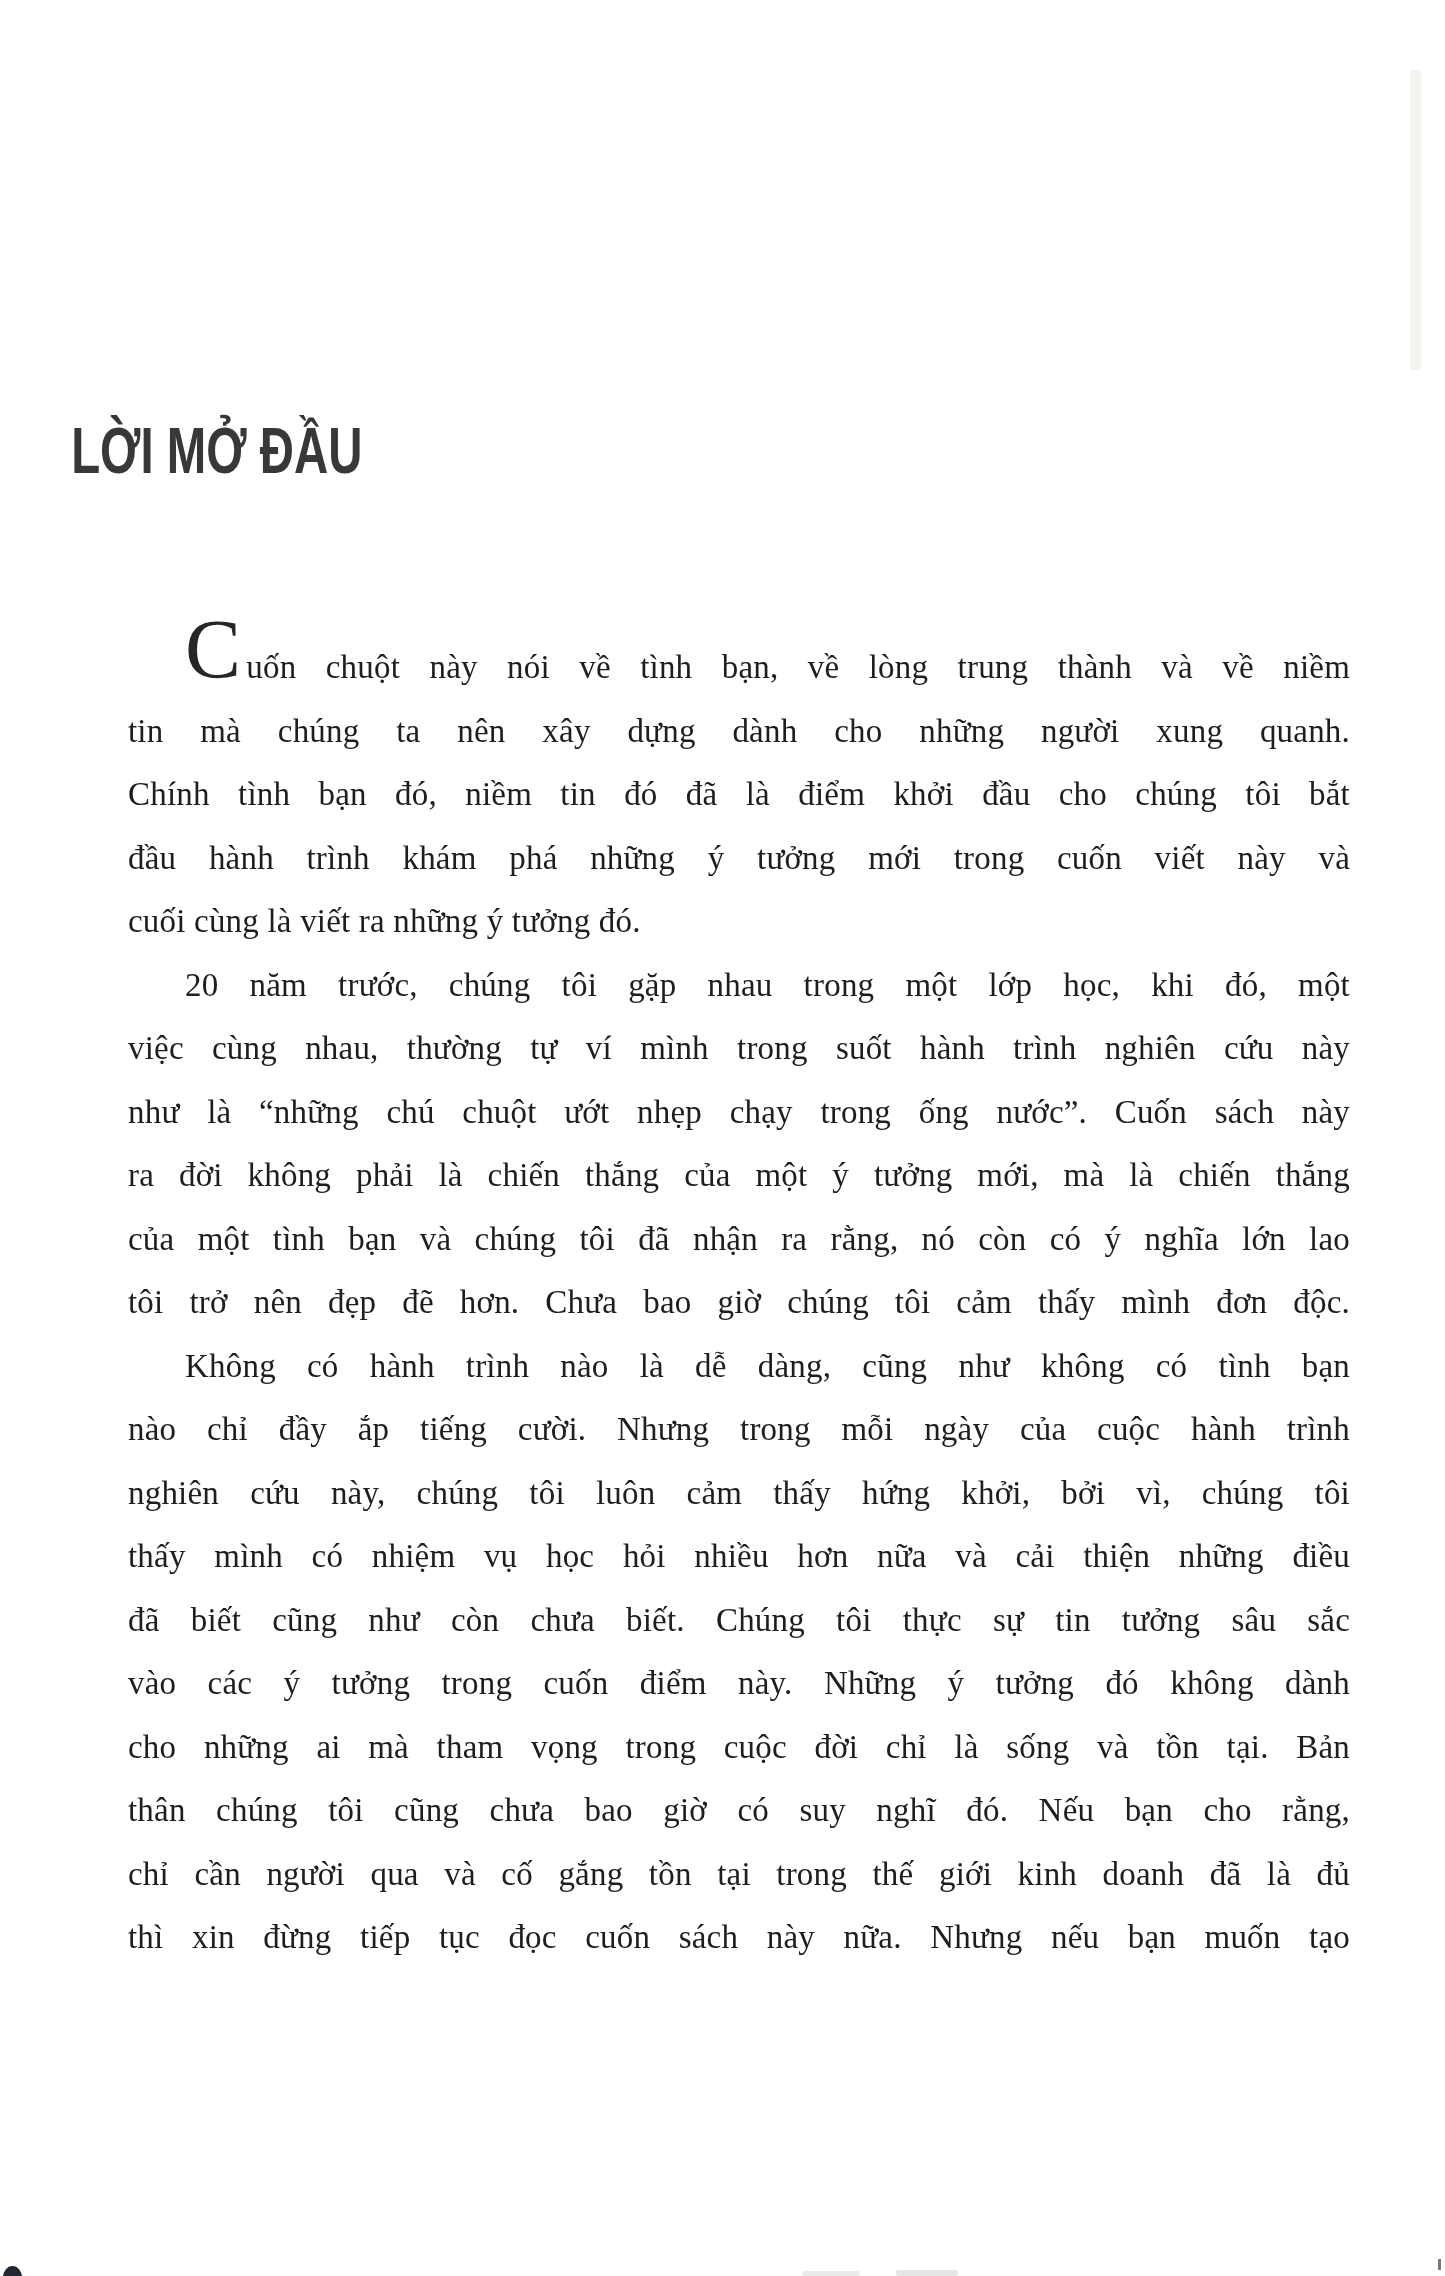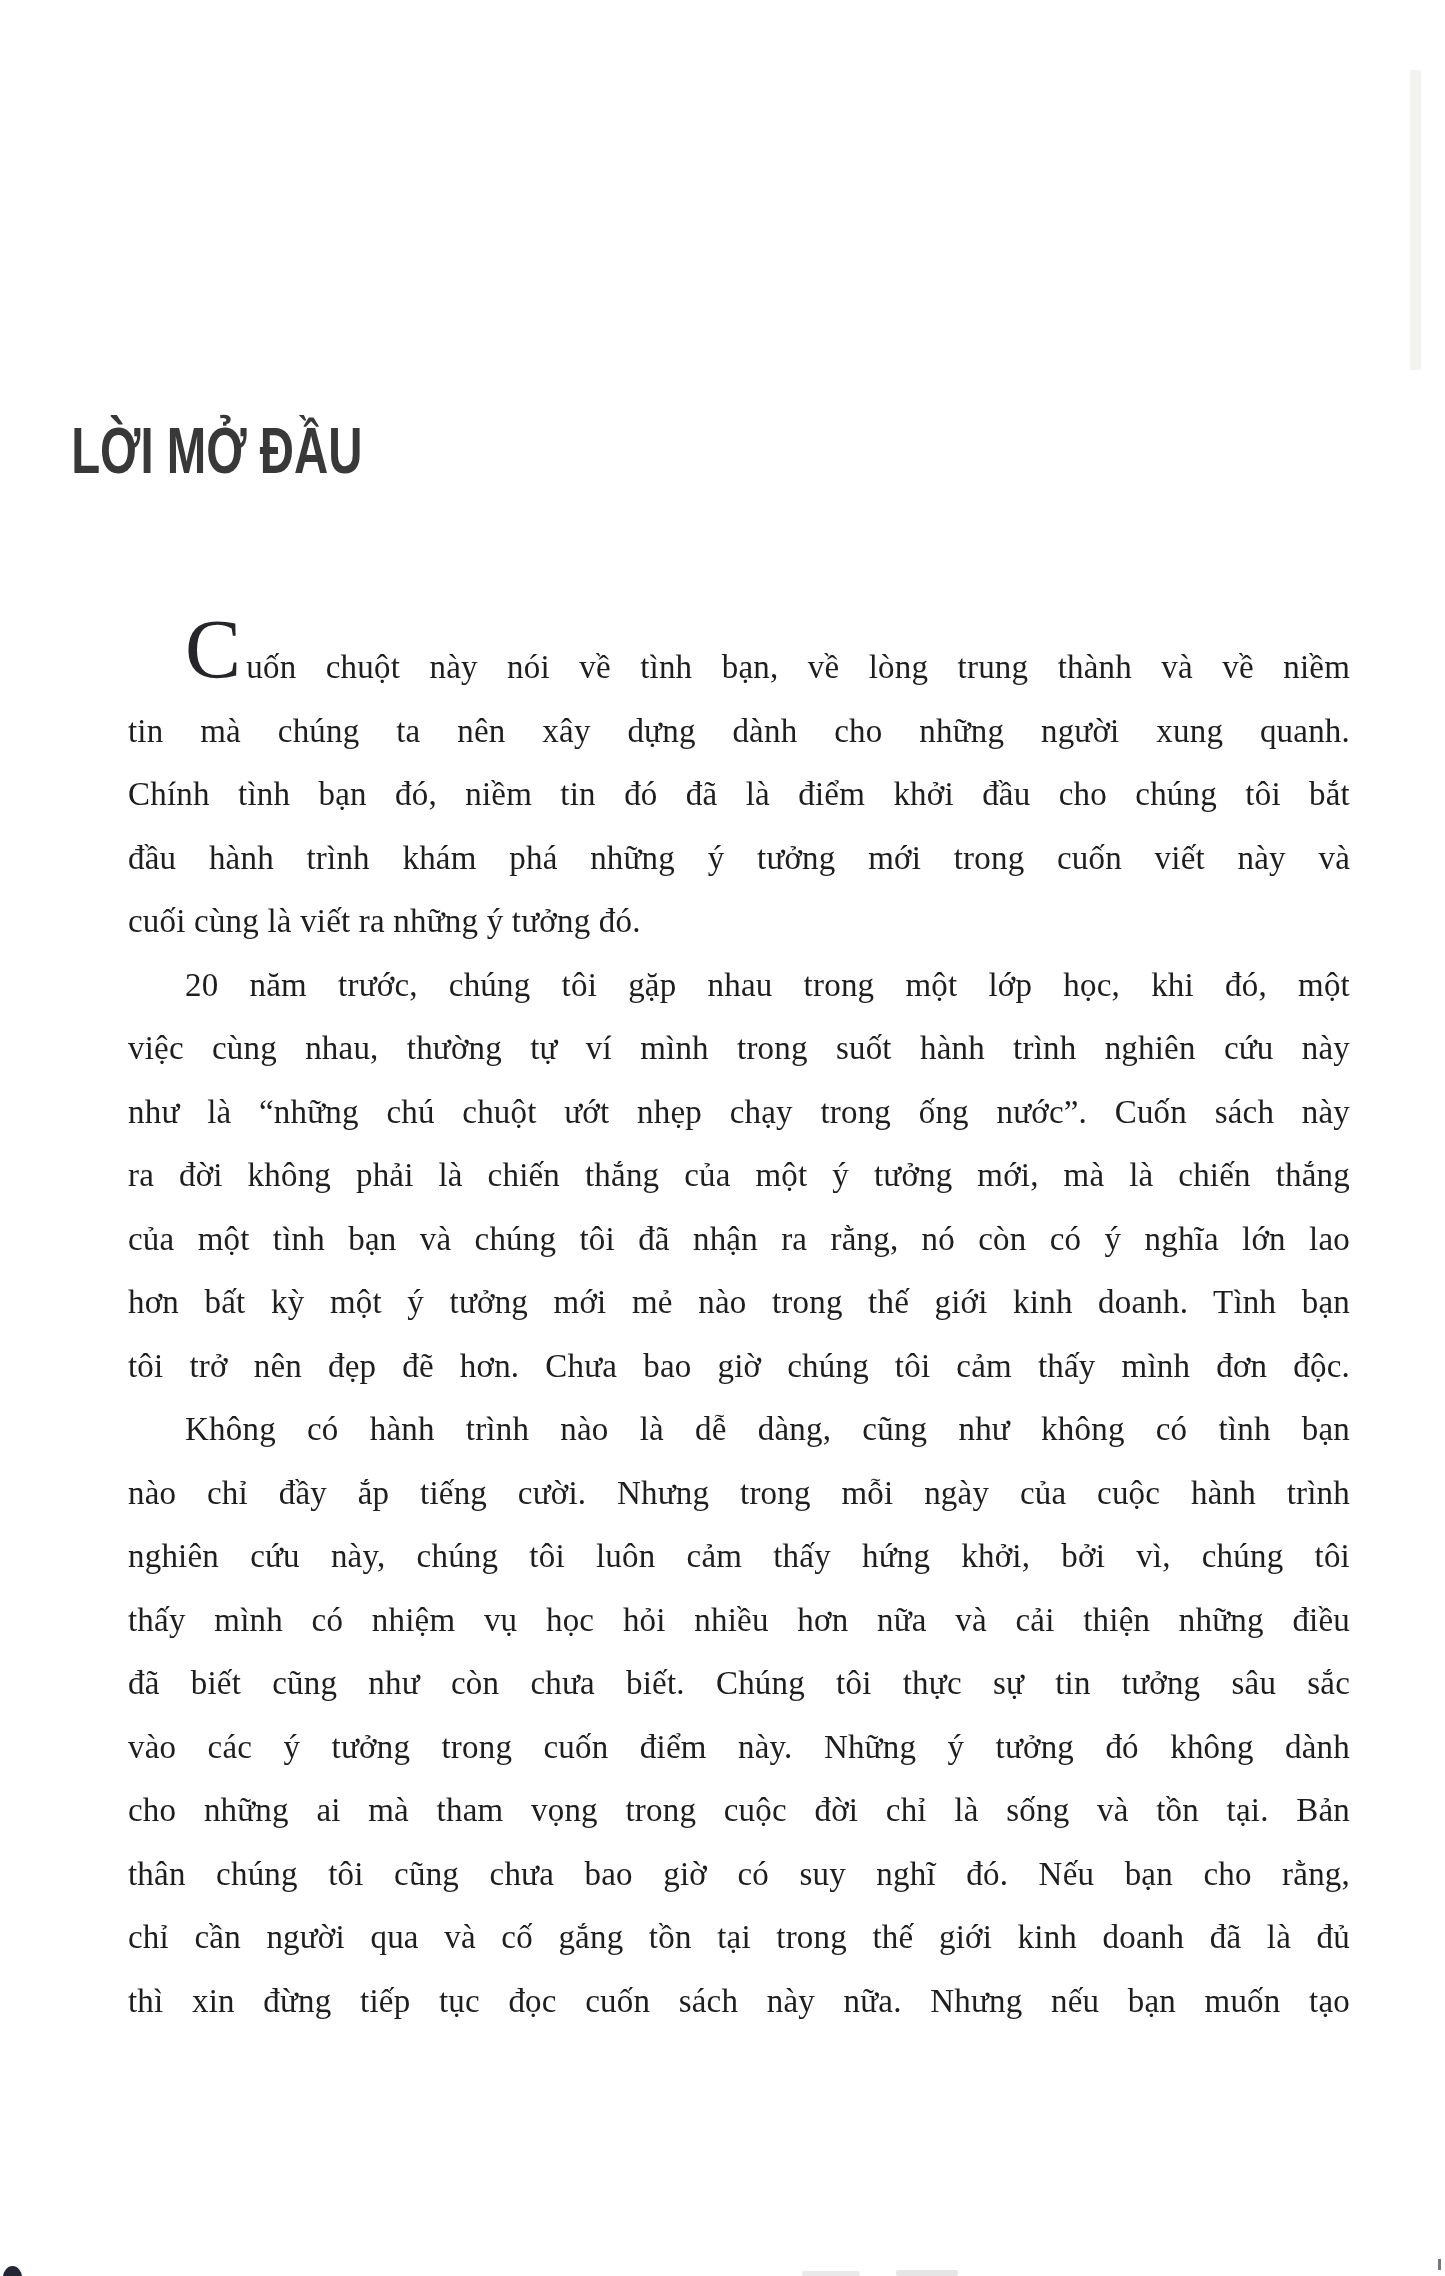--- a/index.html
+++ b/index.html
@@ -89,21 +89,20 @@
       <div class="line">đầu hành trình khám phá những ý tưởng mới trong cuốn viết này và</div>
       <div class="line short-last">cuối cùng là viết ra những ý tưởng đó.</div>
     </div>
 
     <div>
       <div class="line indent">20 năm trước, chúng tôi gặp nhau trong một lớp học, khi đó, một</div>
       <div class="line">việc cùng nhau, thường tự ví mình trong suốt hành trình nghiên cứu này</div>
       <div class="line">như là “những chú chuột ướt nhẹp chạy trong ống nước”. Cuốn sách này</div>
       <div class="line">ra đời không phải là chiến thắng của một ý tưởng mới, mà là chiến thắng</div>
       <div class="line">của một tình bạn và chúng tôi đã nhận ra rằng, nó còn có ý nghĩa lớn lao</div>
-      <div class="line">hơn bất kỳ một ý tưởng mới mẻ nào trong thế giới kinh doanh. Tình bạn</div>
       <div class="line">tôi trở nên đẹp đẽ hơn. Chưa bao giờ chúng tôi cảm thấy mình đơn độc.</div>
     </div>
 
     <div>
       <div class="line indent">Không có hành trình nào là dễ dàng, cũng như không có tình bạn</div>
       <div class="line">nào chỉ đầy ắp tiếng cười. Nhưng trong mỗi ngày của cuộc hành trình</div>
       <div class="line">nghiên cứu này, chúng tôi luôn cảm thấy hứng khởi, bởi vì, chúng tôi</div>
       <div class="line">thấy mình có nhiệm vụ học hỏi nhiều hơn nữa và cải thiện những điều</div>
       <div class="line">đã biết cũng như còn chưa biết. Chúng tôi thực sự tin tưởng sâu sắc</div>
       <div class="line">vào các ý tưởng trong cuốn điểm này. Những ý tưởng đó không dành</div>

